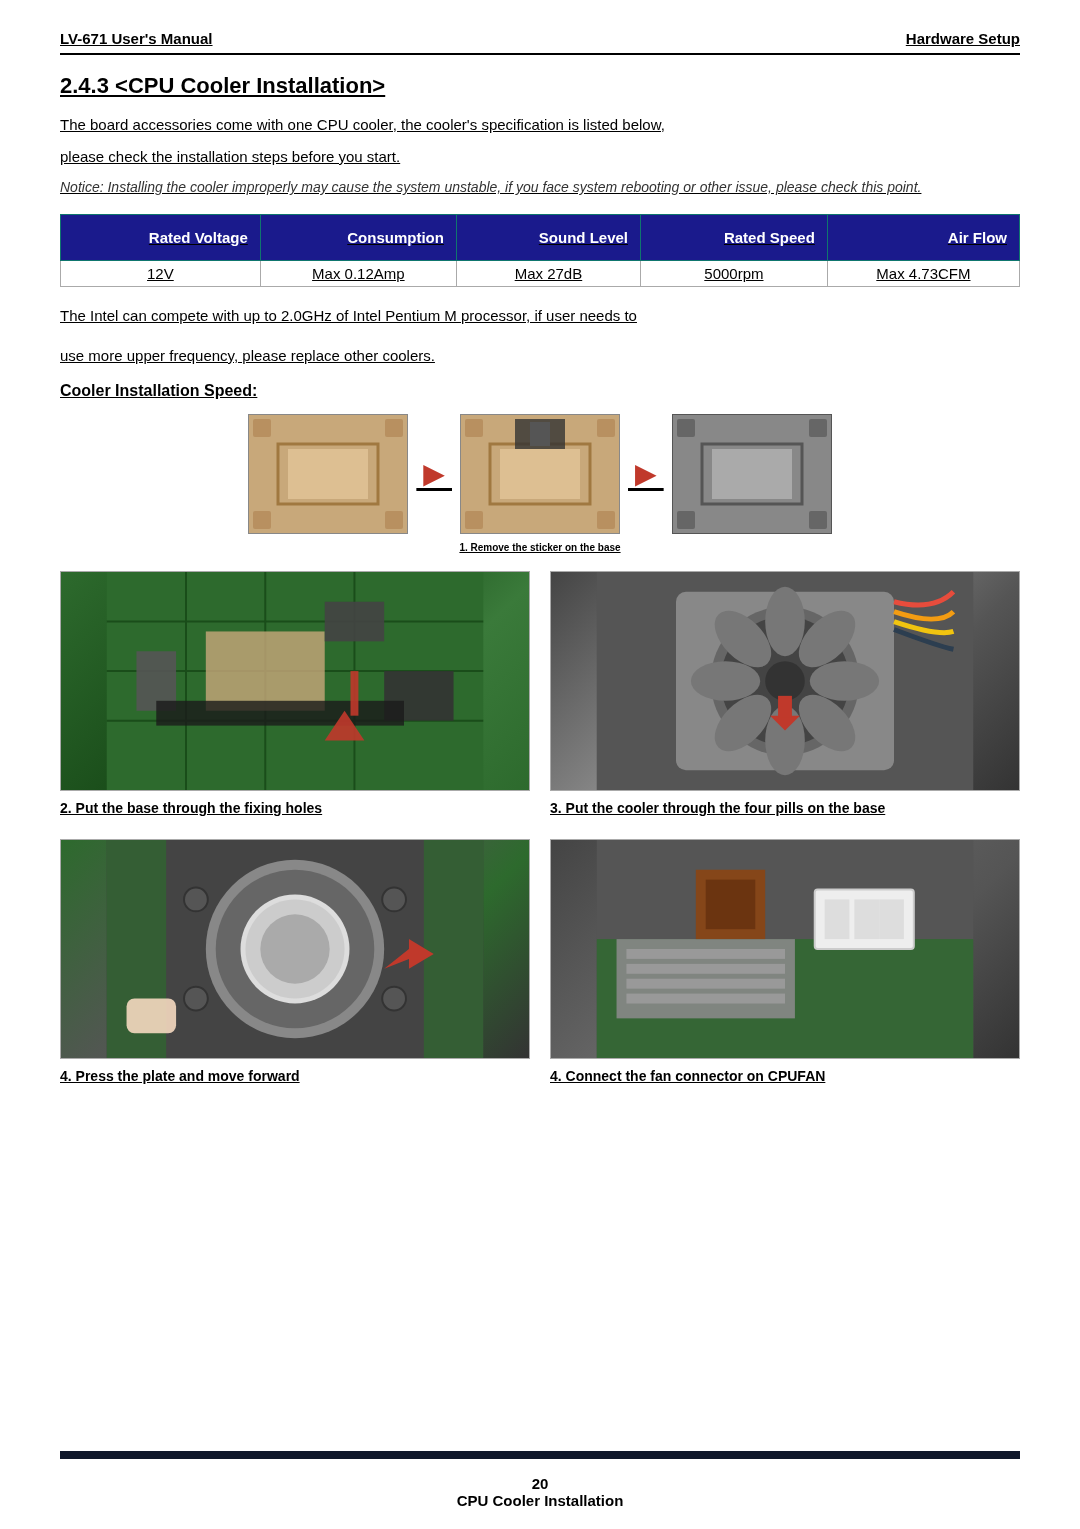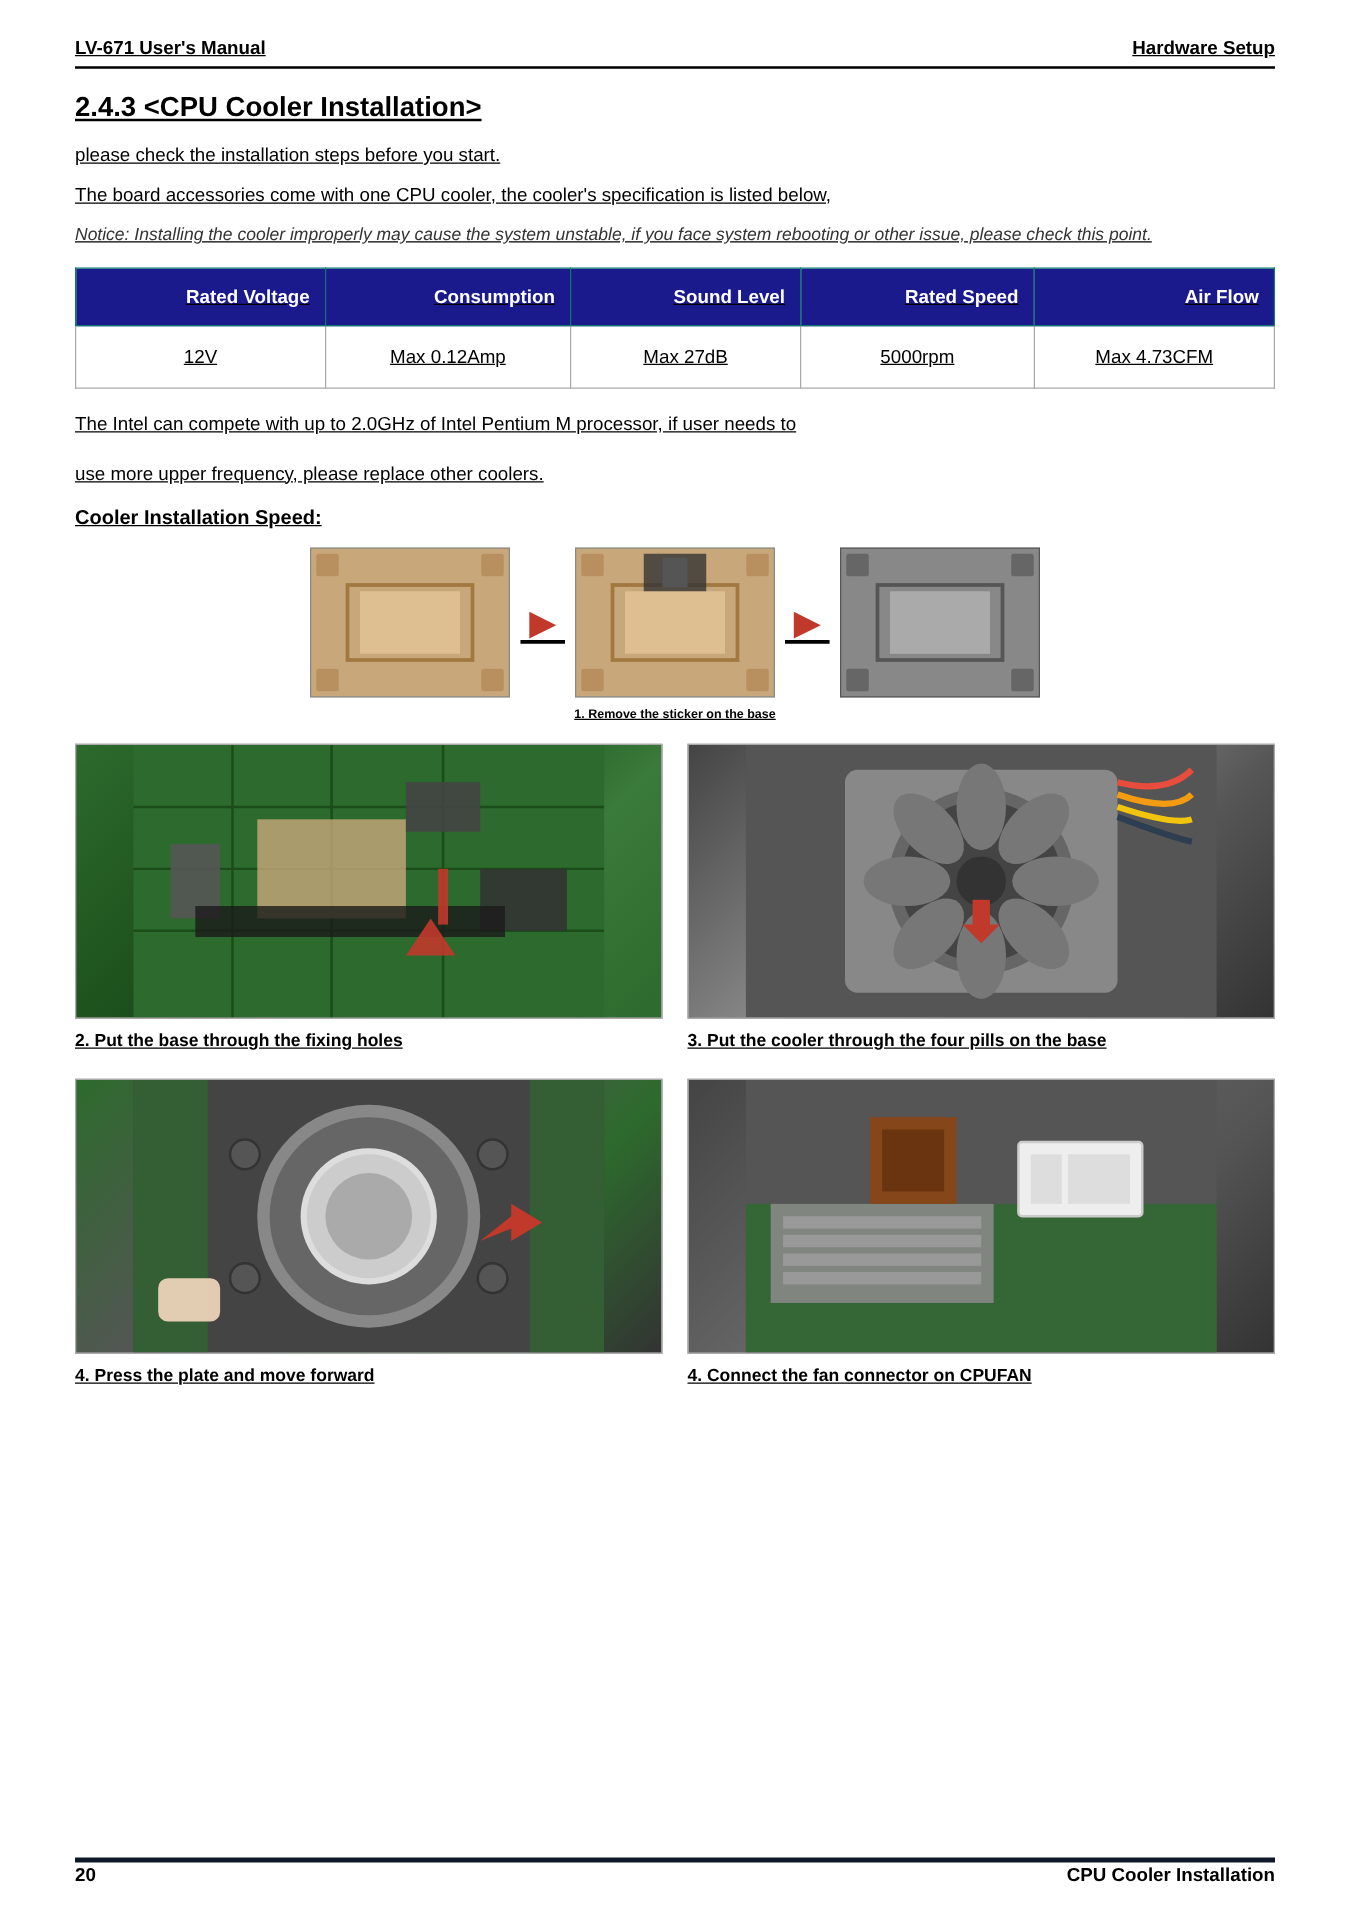--- a/index.html
+++ b/index.html
@@ -66,21 +66,21 @@
       background-color: #1a1a8c;
       color: #fff;
       padding: 14px 12px;
       text-align: right;
       font-size: 15px;
       font-weight: bold;
       border: 1px solid #0f766e;
     }
     .spec-table td {
       text-align: center;
-      padding: 16px 12px;
+      padding: 4px 12px;
       font-size: 15px;
       border: 1px solid #aaa;
     }
     .body-text {
       font-size: 15px;
       line-height: 1.7;
       margin-bottom: 14px;
     }
     
     .install-guide-title {
@@ -158,22 +158,23 @@
 
     
     .footer {
       position: absolute;
       bottom: 20px;
       left: 60px;
       right: 60px;
       display: flex;
       justify-content: space-between;
       align-items: center;
-      border-top: 4px solid #0f172a;
-      padding-top: 2px;
+      border-top: 8px solid #0f172a;
+      padding-top: 16px;
+      flex-direction: column;
     }
     .footer-left {
       font-size: 15px;
       font-weight: bold;
     }
     .footer-right {
       font-size: 15px;
       font-weight: bold;
     }
 
@@ -191,22 +192,22 @@
 
 <div class="page">
 
   <div class="header">
     <span class="header-left">LV-671 User's Manual</span>
     <span class="header-right">Hardware Setup</span>
   </div>
 
   <div class="section-title">2.4.3 &lt;CPU Cooler Installation&gt;</div>
 
+  <p class="intro-text">The board accessories come with one CPU cooler, the cooler's specification is listed below,</p>
   <p class="intro-text">please check the installation steps before you start.</p>
-  <p class="intro-text">The board accessories come with one CPU cooler, the cooler's specification is listed below,</p>
 
   <p class="notice-text">Notice: Installing the cooler improperly may cause the system unstable, if you face system rebooting or other issue, please check this point.</p>
 
 
   <table class="spec-table">
     <thead>
       <tr>
         <th>Rated Voltage</th>
         <th>Consumption</th>
         <th>Sound Level</th>

